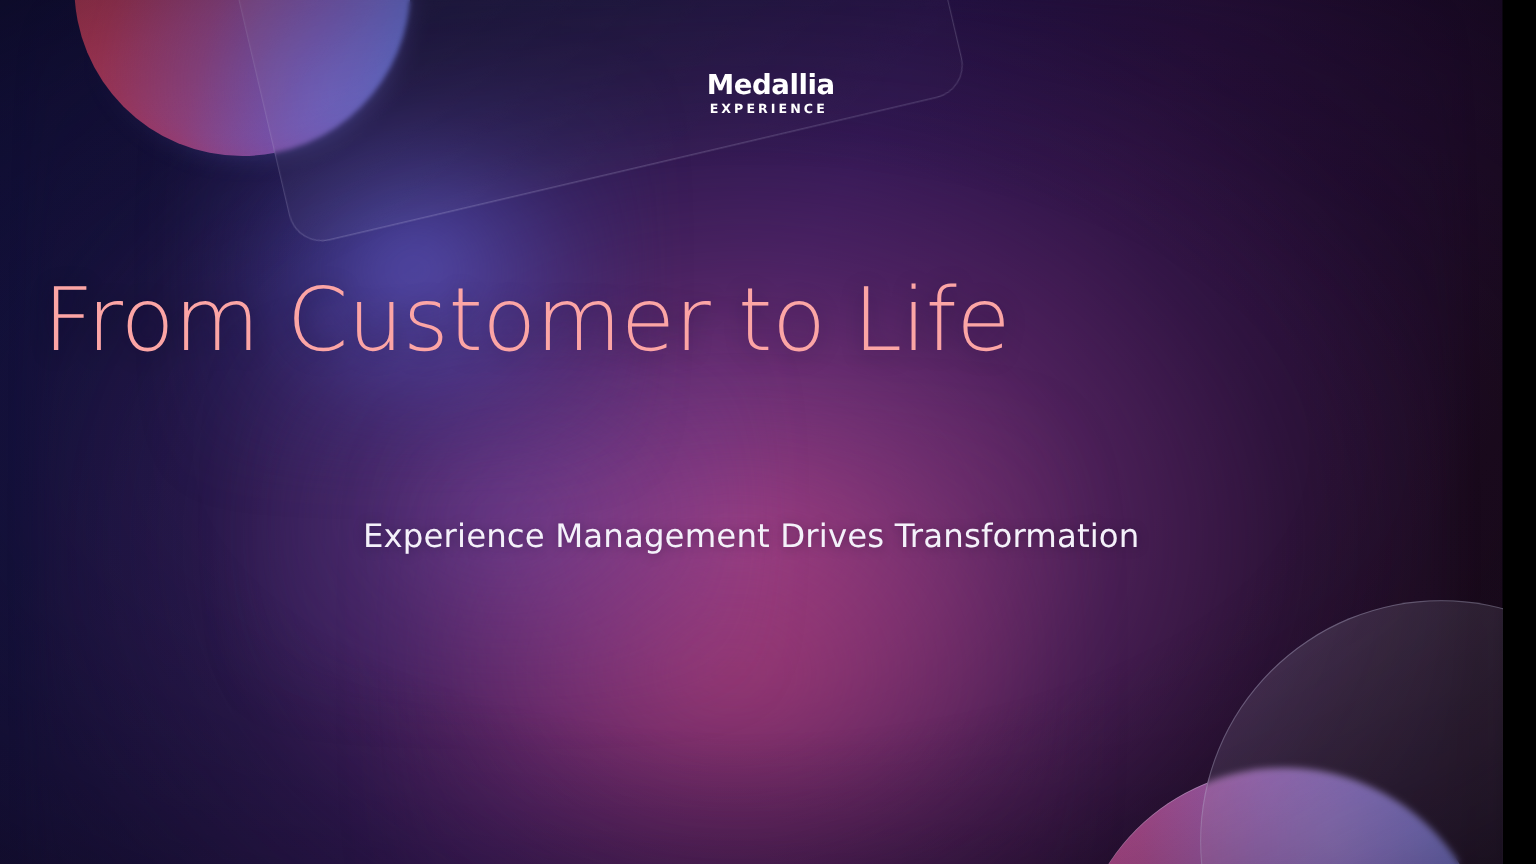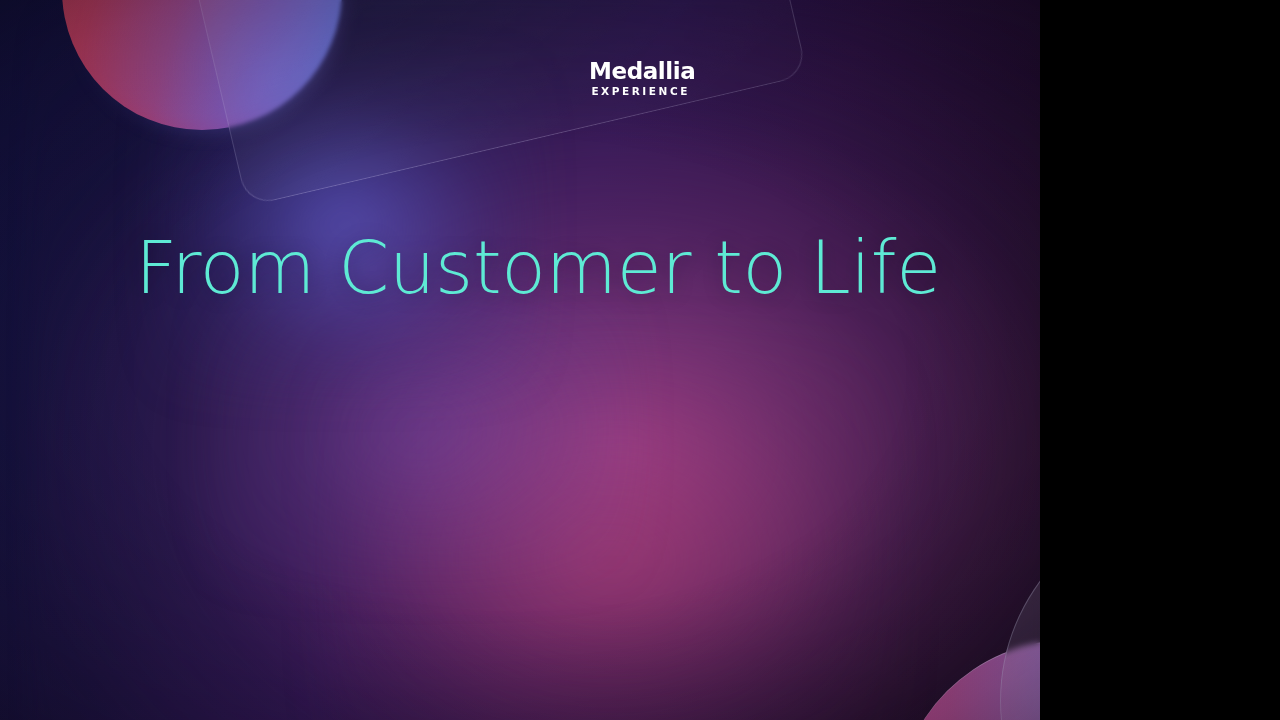--- a/index.html
+++ b/index.html
@@ -3,21 +3,21 @@
 <meta charset="utf-8">
 <title>Medallia Experience — Title Slide</title>
 <style>
   html, body {
     margin: 0;
     padding: 0;
     background: #000;
   }
   #slide {
     position: relative;
-    width: 1040px;
+    width: 1252px;
     height: 720px;
     overflow: hidden;
     background: #140c22;
     font-family: "DejaVu Sans", "Liberation Sans", sans-serif;
     -webkit-font-smoothing: antialiased;
   }
 
   
   .bg-base {
     position: absolute;
@@ -203,22 +203,21 @@
     letter-spacing: 2.55px;
     line-height: 1.0;
     text-indent: 2.4px;
     text-align: center;
   }
 
   .title-block {
     position: absolute;
     left: 0; right: 0;
     top: 230px;
-    text-align: center;
-    color: #5eead4;
+    color: #fca5a5;
     margin-left: 36px;
   }
   .title-line {
     display: block;
     font-size: 73px;
     font-weight: 300;
     line-height: 76px;
     letter-spacing: -0.2px;
     text-shadow: 0 2px 18px rgba(20, 8, 40, 0.35);
   }
@@ -259,14 +258,15 @@
 
   <div class="logo">
     <span class="logo-word">Medallia</span>
     <span class="logo-sub">EXPERIENCE</span>
   </div>
 
   <div class="title-block">
     <span class="title-line">From Customer to Life</span>
   </div>
 
+  <div class="subtitle">Experience Management Drives Transformation</div>
 
 </div>
 
 </body></html>

